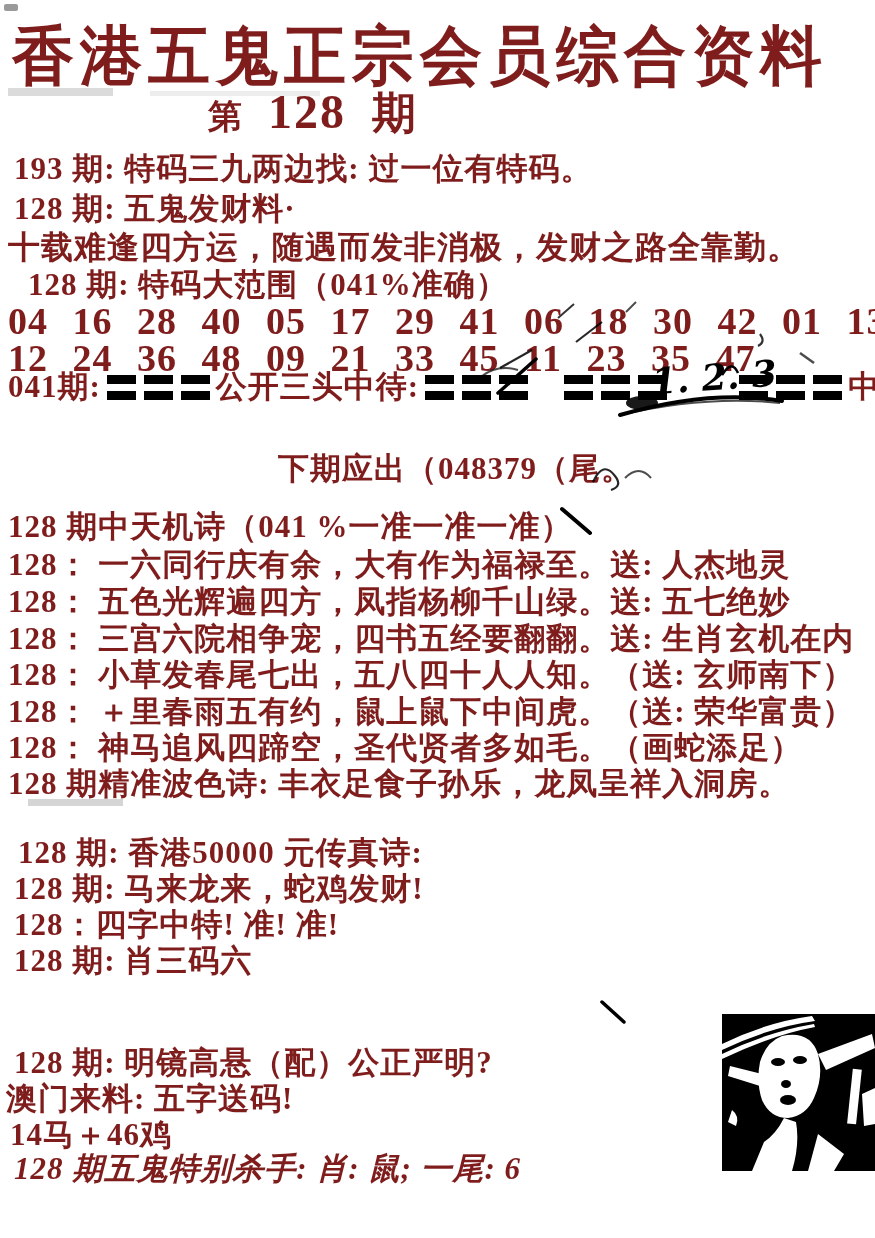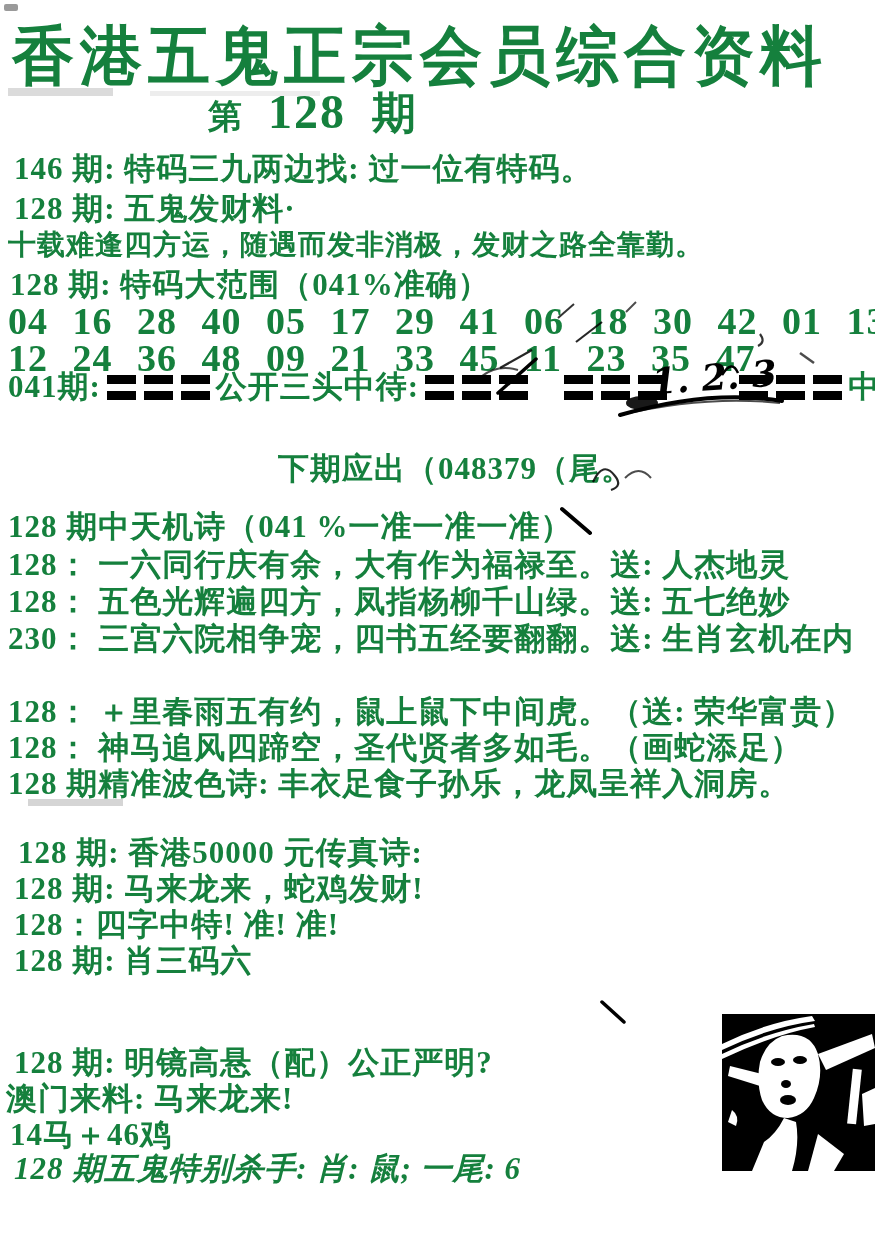--- a/index.html
+++ b/index.html
@@ -1,18 +1,18 @@
 <!DOCTYPE html>
 <html><head>
 <meta charset="utf-8">
 <style>
   html,body{margin:0;padding:0;background:#fff;}
   .page{
     position:relative; width:875px; height:1238px; background:#ffffff;
-    overflow:hidden; color:#15803d;
+    overflow:hidden; color:#7f1d1d;
     font-family:"Liberation Serif","DejaVu Serif",serif;
   }
   .line{
     position:absolute; white-space:nowrap; font-size:31px; font-weight:600;
     letter-spacing:1px; line-height:1.1;
   }
   .title{
     position:absolute; top:14px; left:12px; font-size:62px; font-weight:900;
     letter-spacing:6px; white-space:nowrap; transform:scaleY(1.04);
   }
@@ -51,24 +51,24 @@
   <div class="smudge" style="top:799px;left:28px;width:95px;height:7px;opacity:.35;"></div>
 
   <div class="title">香港五鬼正宗会员综合资料</div>
 
   <div class="issue">
     <span class="pfx">第</span>
     <span class="num">128</span>
     <span class="sfx">期</span>
   </div>
 
-  <div class="line" style="top:152px;left:14px;">146 期: 特码三九两边找: 过一位有特码。</div>
+  <div class="line" style="top:152px;left:14px;">193 期: 特码三九两边找: 过一位有特码。</div>
   <div class="line" style="top:192px;left:14px;">128 期: 五鬼发财料·</div>
-  <div class="line" style="top:230px;left:8px;font-size:28px;">十载难逢四方运，随遇而发非消极，发财之路全靠勤。</div>
-  <div class="line" style="top:268px;left:10px;">128 期: 特码大范围（041%准确）</div>
+  <div class="line" style="top:230px;left:8px;font-size:32px;">十载难逢四方运，随遇而发非消极，发财之路全靠勤。</div>
+  <div class="line" style="top:268px;left:28px;">128 期: 特码大范围（041%准确）</div>
 
   <div class="line nums" style="top:301px;left:8px;">04 16 28 40 05 17 29 41 06 18 30 42 01 13 25 37 49</div>
   <div class="line nums" style="top:338px;left:8px;">12 24 36 48 09 21 33 45 11 23 35 47</div>
 
   <div class="line kai" style="top:370px;left:8px;">
     <span>041期:</span>
     <span class="bars">
         <i class="blk"></i>
         <i class="blk"></i>
         <i class="blk"></i>
@@ -116,35 +116,36 @@
     <path d="M8,34 q10,-22 22,-6 q8,10 -4,14" stroke="#000" stroke-width="2.2" fill="none" opacity=".85"></path>
     <path d="M40,30 q14,-14 26,0" stroke="#000" stroke-width="2" fill="none" opacity=".7"></path>
   </svg>
 
   <div class="line" style="top:510px;left:8px;">128 期中天机诗（041 %一准一准一准）</div>
   <svg class="overlay" style="top:505px;left:556px;" width="46" height="36" viewBox="0 0 46 36">
     <path d="M6,4 L34,28" stroke="#000" stroke-width="4" fill="none" stroke-linecap="round"></path>
   </svg>
   <div class="line" style="top:548px;left:8px;">128： 一六同行庆有余，大有作为福禄至。送: 人杰地灵</div>
   <div class="line" style="top:585px;left:8px;">128： 五色光辉遍四方，凤指杨柳千山绿。送: 五七绝妙</div>
-  <div class="line" style="top:622px;left:8px;">230： 三宫六院相争宠，四书五经要翻翻。送: 生肖玄机在内</div>
+  <div class="line" style="top:622px;left:8px;">128： 三宫六院相争宠，四书五经要翻翻。送: 生肖玄机在内</div>
+  <div class="line" style="top:658px;left:8px;">128： 小草发春尾七出，五八四十人人知。（送: 玄师南下）</div>
   <div class="line" style="top:695px;left:8px;">128： ＋里春雨五有约，鼠上鼠下中间虎。（送: 荣华富贵）</div>
   <div class="line" style="top:731px;left:8px;">128： 神马追风四蹄空，圣代贤者多如毛。（画蛇添足）</div>
   <div class="line" style="top:767px;left:8px;">128 期精准波色诗: 丰衣足食子孙乐，龙凤呈祥入洞房。</div>
 
   <div class="line" style="top:836px;left:18px;">128 期: 香港50000 元传真诗:</div>
   <div class="line" style="top:872px;left:14px;">128 期: 马来龙来，蛇鸡发财!</div>
   <div class="line" style="top:908px;left:14px;">128：四字中特! 准! 准!</div>
   <div class="line" style="top:944px;left:14px;">128 期: 肖三码六</div>
 
   <svg class="overlay" style="top:998px;left:598px;" width="40" height="34" viewBox="0 0 40 34">
     <path d="M4,4 L26,24" stroke="#000" stroke-width="3.5" fill="none" stroke-linecap="round"></path>
   </svg>
   <div class="line" style="top:1046px;left:14px;">128 期: 明镜高悬（配）公正严明?</div>
-  <div class="line" style="top:1082px;left:6px;">澳门来料: 马来龙来!</div>
+  <div class="line" style="top:1082px;left:6px;">澳门来料: 五字送码!</div>
   <div class="line" style="top:1118px;left:10px;">14马＋46鸡</div>
   <div class="line" style="top:1152px;left:14px;font-style:italic;">128 期五鬼特别杀手: 肖: 鼠; 一尾: 6</div>
 
   <svg class="photo" viewBox="0 0 153 157" aria-label="portrait">
     <rect x="0" y="0" width="153" height="157" fill="#000"></rect>
     <path d="M0,30 Q45,8 90,2 L93,7 Q48,13 0,36 Z" fill="#fff"></path>
     <path d="M0,40 Q45,18 92,10 L93,13 Q50,21 0,45 Z" fill="#fff"></path>
     <path d="M60,22 Q88,16 96,40 Q102,62 92,84 Q84,102 66,104 Q48,104 40,86 Q34,68 38,48 Q44,28 60,22 Z" fill="#fff"></path>
     <path d="M40,60 L8,52 L6,62 L38,72 Z" fill="#fff"></path>
     <path d="M96,40 L150,20 L153,34 L104,56 Z" fill="#fff"></path>

